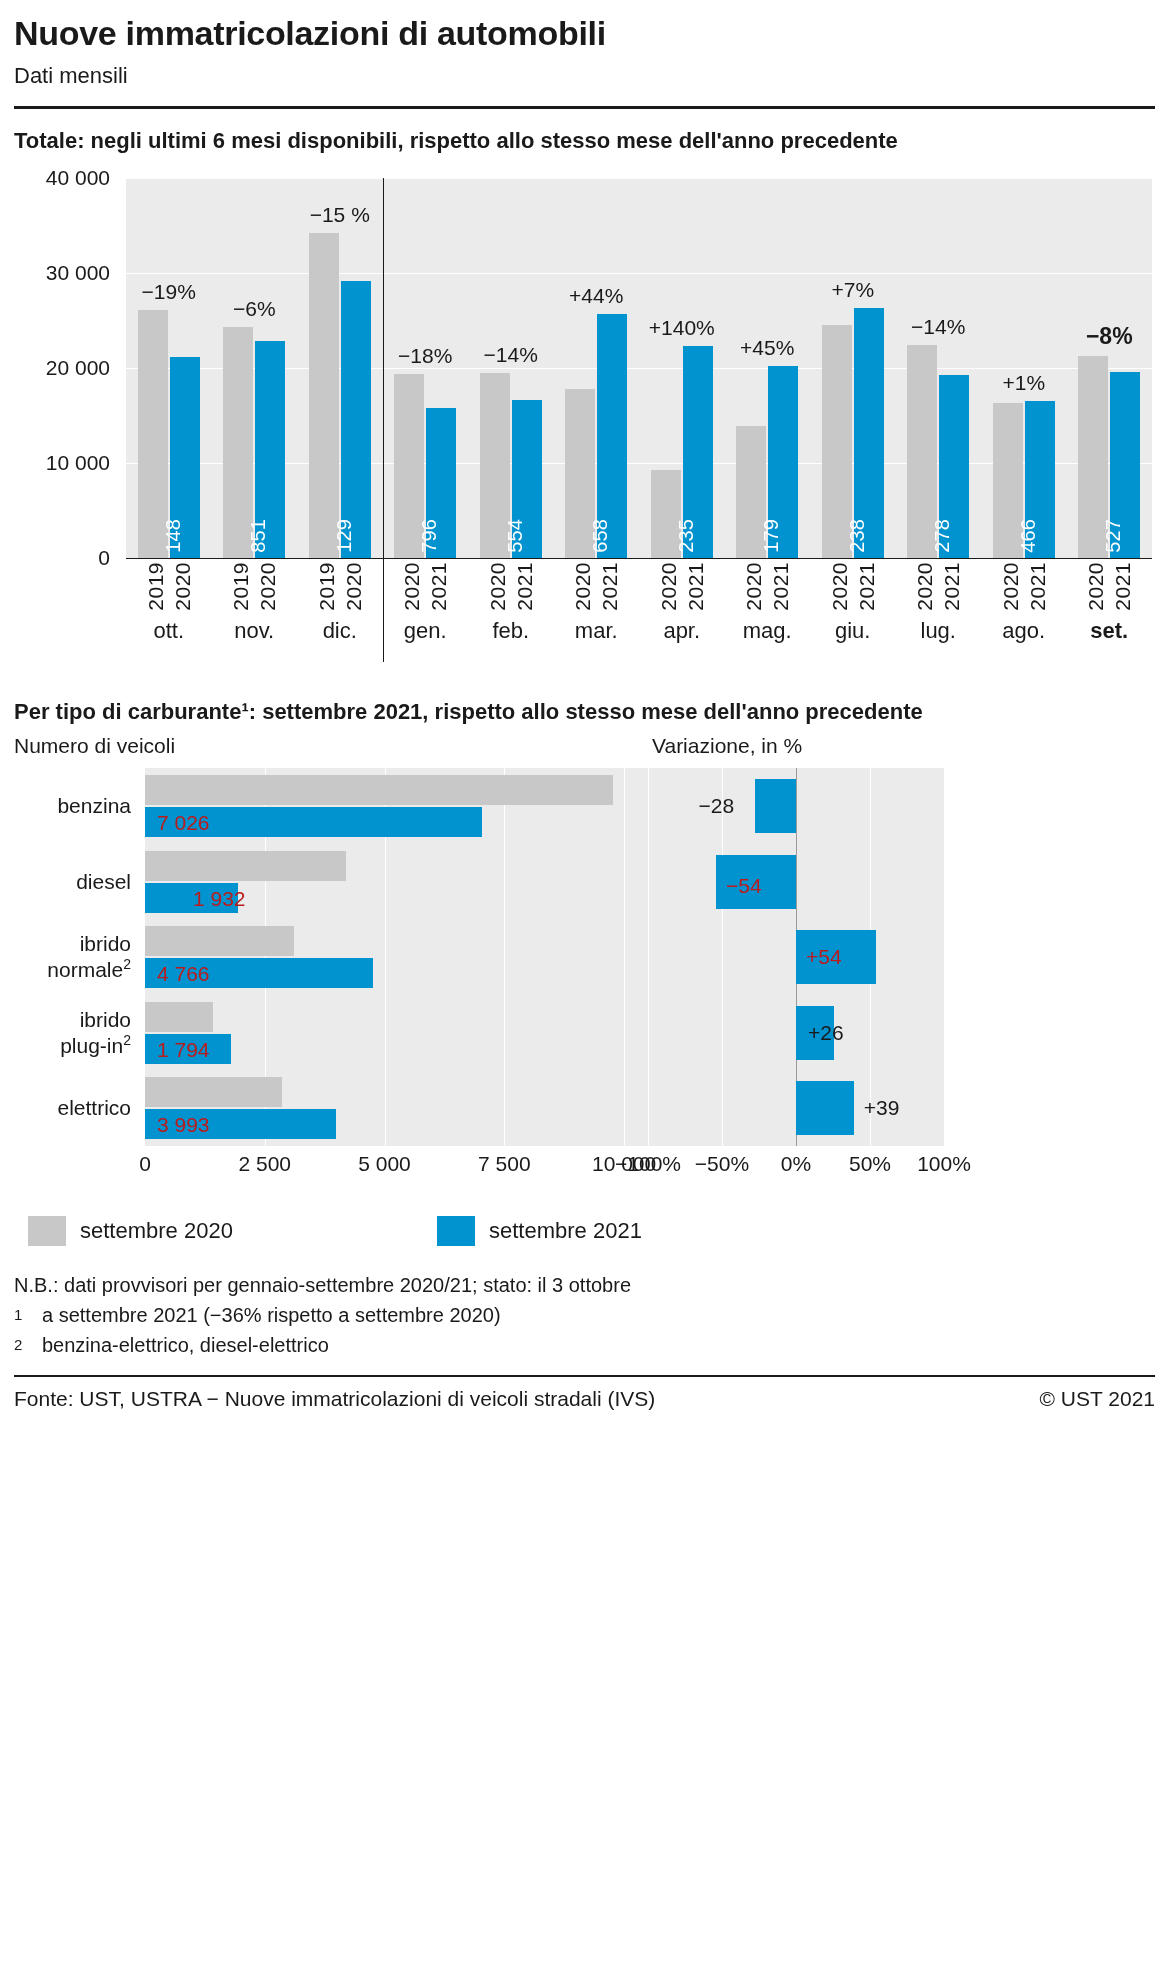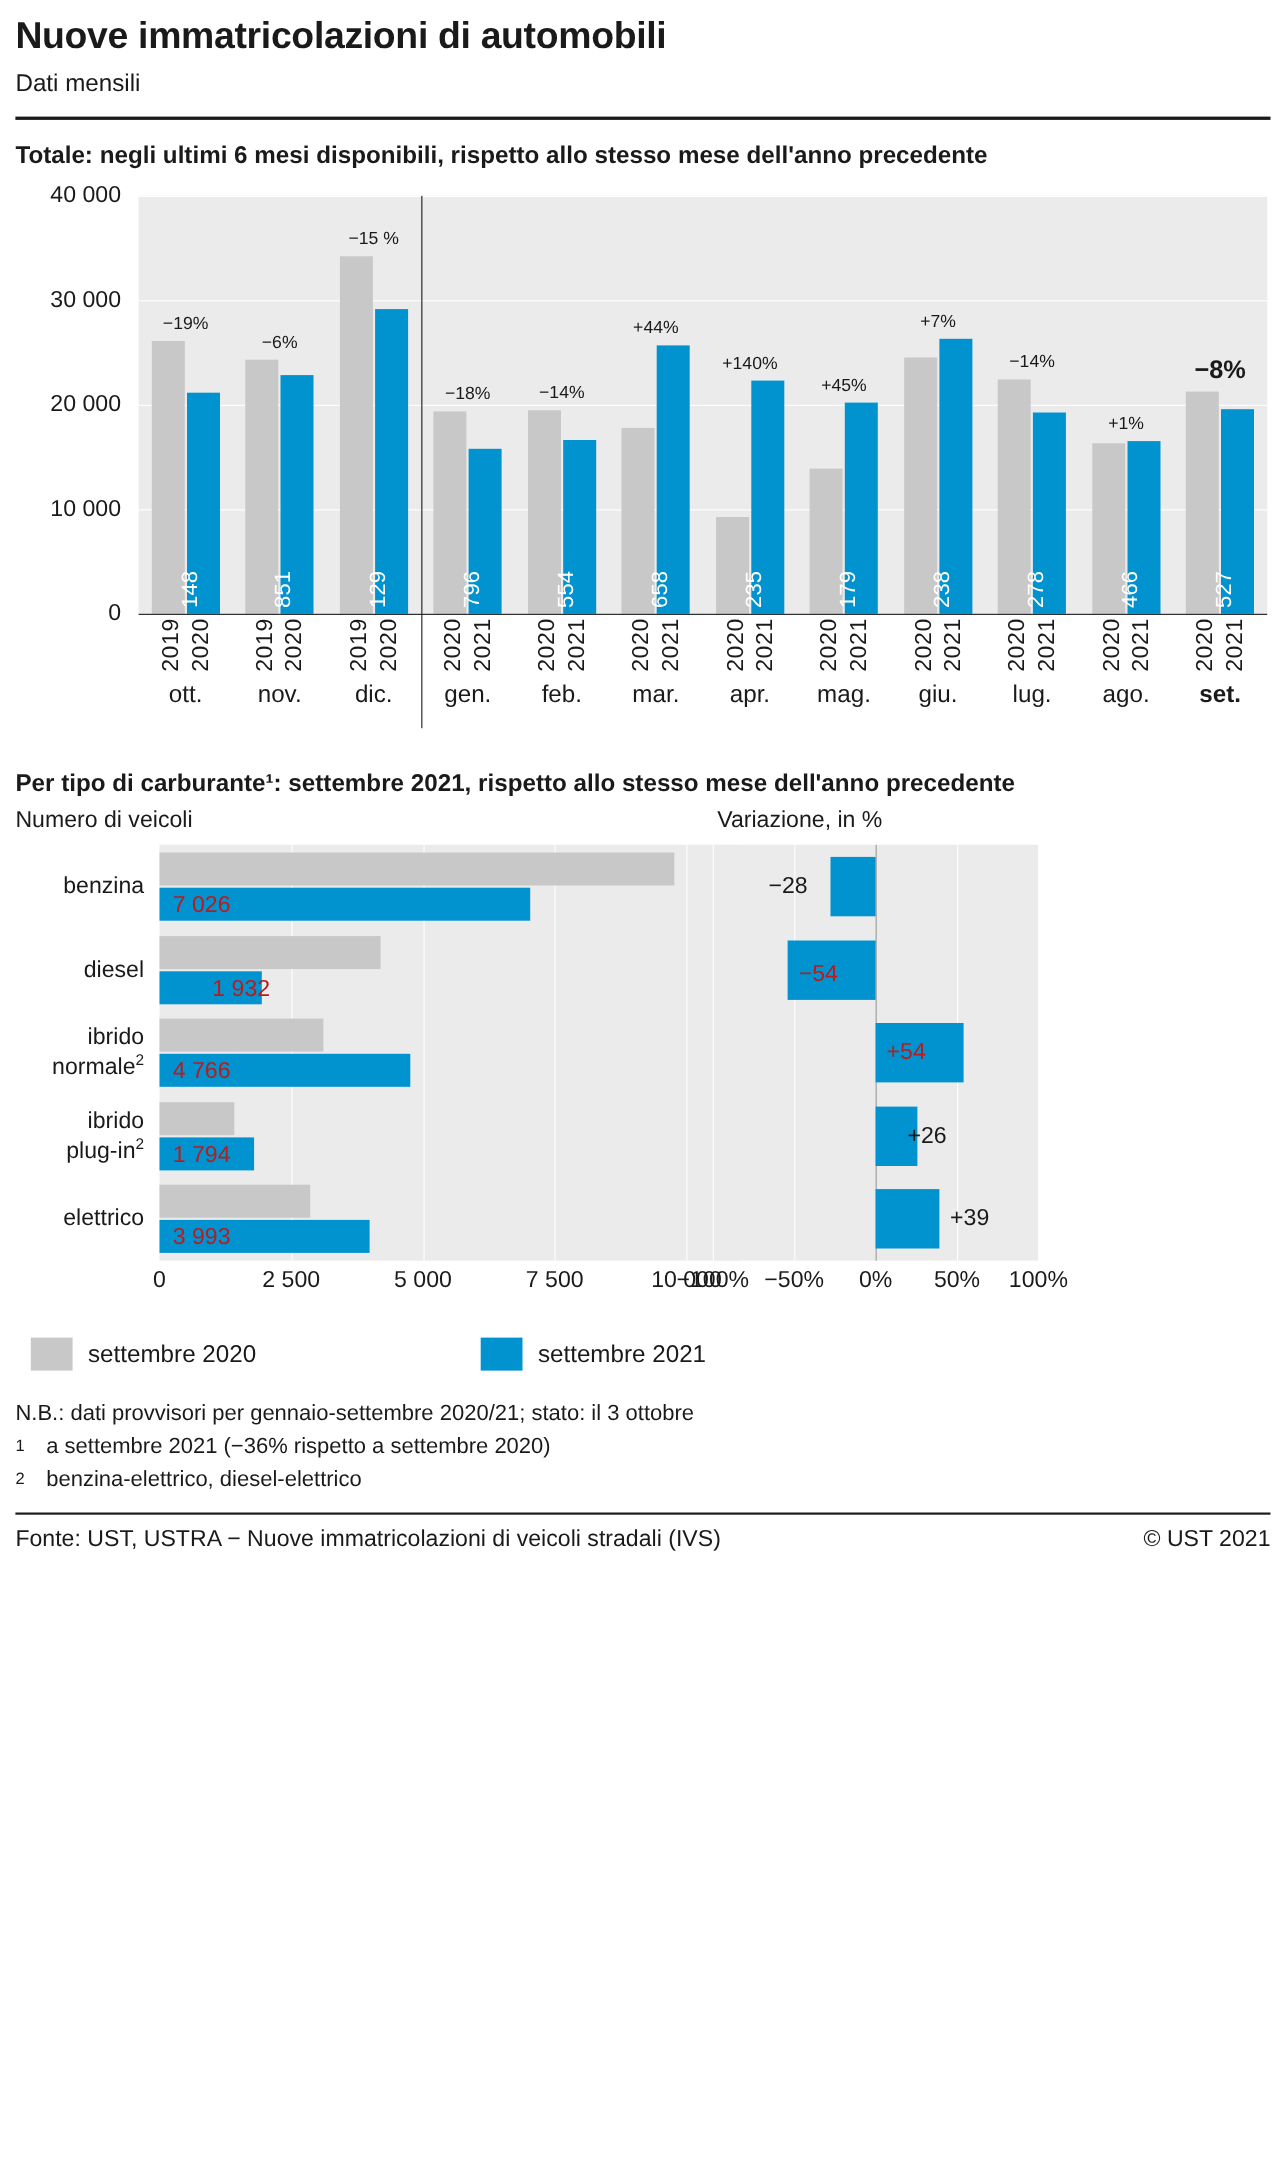--- a/index.html
+++ b/index.html
@@ -82,21 +82,21 @@
     left: 50%;
     transform: translateX(-50%) rotate(-90deg);
     transform-origin: bottom center;
     color: #ffffff;
     font-size: 20px;
     white-space: nowrap;
     letter-spacing: 0.2px;
   }
   .pct-label {
     position: absolute;
-    font-size: 16px;
+    font-size: 21px;
     white-space: nowrap;
     text-align: center;
     transform: translateX(-50%);
   }
   .pct-label.bold { font-weight: bold; font-size: 23px; }
   .c1-divider {
     position: absolute;
     top: 18px;
     width: 1px;
     background: #1a1a1a;
@@ -451,21 +451,21 @@
         <div class="hbar-value" style="left: 143px; top: 379.2px;">3 993</div>
       </div>
     <div id="c2rbars">
         <div class="hbar curr" style="top: 44.8px; height: 54px; width: 41.44px; left: 740.56px;"></div>
         <div class="hbar-value outside" style="top: 59.8px; left: 684.56px;">−28</div>
         <div class="hbar curr" style="top: 120.4px; height: 54px; width: 79.92px; left: 702.08px;"></div>
         <div class="hbar-value" style="top: 140px; left: 712.08px;">−54</div>
         <div class="hbar curr" style="top: 196px; height: 54px; width: 79.92px; left: 782px;"></div>
         <div class="hbar-value" style="top: 211px; left: 792px;">+54</div>
         <div class="hbar curr" style="top: 271.6px; height: 54px; width: 38.48px; left: 782px;"></div>
-        <div class="hbar-value outside" style="top: 286.6px; left: 811px;">+26</div>
+        <div class="hbar-value outside" style="top: 286.6px; left: 794px;">+26</div>
         <div class="hbar curr" style="top: 347.2px; height: 54px; width: 57.72px; left: 782px;"></div>
         <div class="hbar-value outside" style="top: 362.2px; left: 849.72px;">+39</div>
       </div>
 
     <div class="c2-ticks" id="c2lticks" style="left: 0px;">
         <span class="tick" style="left: 131px;">0</span>
         <span class="tick" style="left: 250.773px;">2 500</span>
         <span class="tick" style="left: 370.545px; text-align: center;">5 000</span>
         <span class="tick" style="left: 490.318px; text-align: center;">7 500</span>
         <span class="tick" style="left: 610.091px;">10 000</span>

